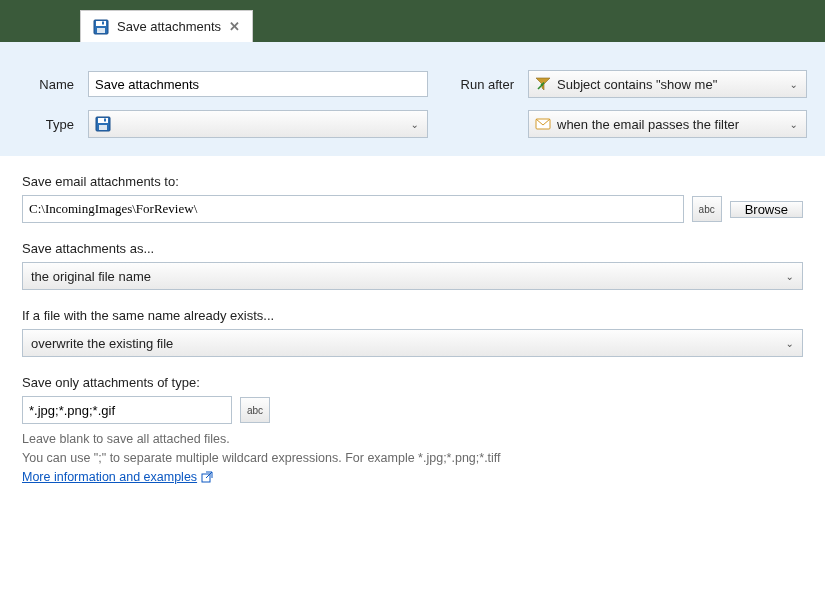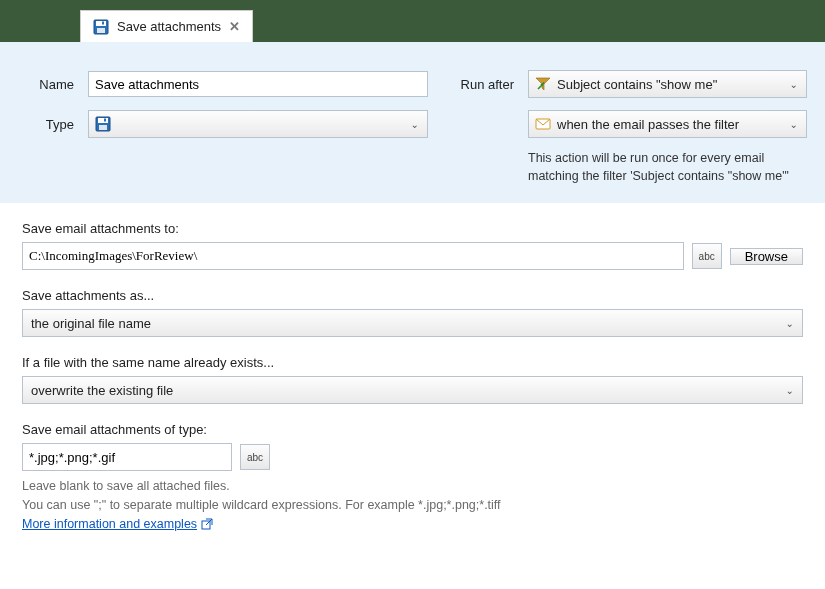--- a/index.html
+++ b/index.html
@@ -191,21 +191,20 @@
   <div></div>
   <div class="dropdown">
     <svg class="mail-svg" viewBox="0 0 16 16">
       <rect x="1" y="3" width="14" height="10" rx="1" fill="#fff" stroke="#d39a2a"></rect>
       <polyline points="1,3 8,9 15,3" fill="none" stroke="#d39a2a"></polyline>
     </svg>
     <span>when the email passes the filter</span>
     <span class="caret">⌄</span>
   </div>
 
-  <div class="note">This action will be run once for every email matching the filter 'Subject contains "show me"'</div>
 </div>
 
 <div class="main">
 
   <div class="field-block">
     <div class="field-label">Save email attachments to:</div>
     <div class="row">
       <input type="text" class="wide" value="C:\IncomingImages\ForReview\" style="">
       <div class="abc-btn">abc</div>
       <button class="browse-btn">Browse</button>
@@ -222,21 +221,21 @@
 
   <div class="field-block">
     <div class="field-label">If a file with the same name already exists...</div>
     <div class="full-dropdown">
       <span>overwrite the existing file</span>
       <span class="caret">⌄</span>
     </div>
   </div>
 
   <div class="field-block" style="margin-bottom:6px;">
-    <div class="field-label">Save email attachments of type:</div>
+    <div class="field-label">Save only attachments of type:</div>
     <div class="row">
       <input type="text" class="filter-input" value="*.jpg;*.png;*.gif" style="">
       <div class="abc-btn">abc</div>
     </div>
     <div class="help-text">
       <div>Leave blank to save all attached files.</div>
       <div>You can use ";" to separate multiple wildcard expressions. For example *.jpg;*.png;*.tiff</div>
       <a href="#" class="link">
         <span>More information and examples</span>
         <svg class="ext-svg" viewBox="0 0 12 12">

